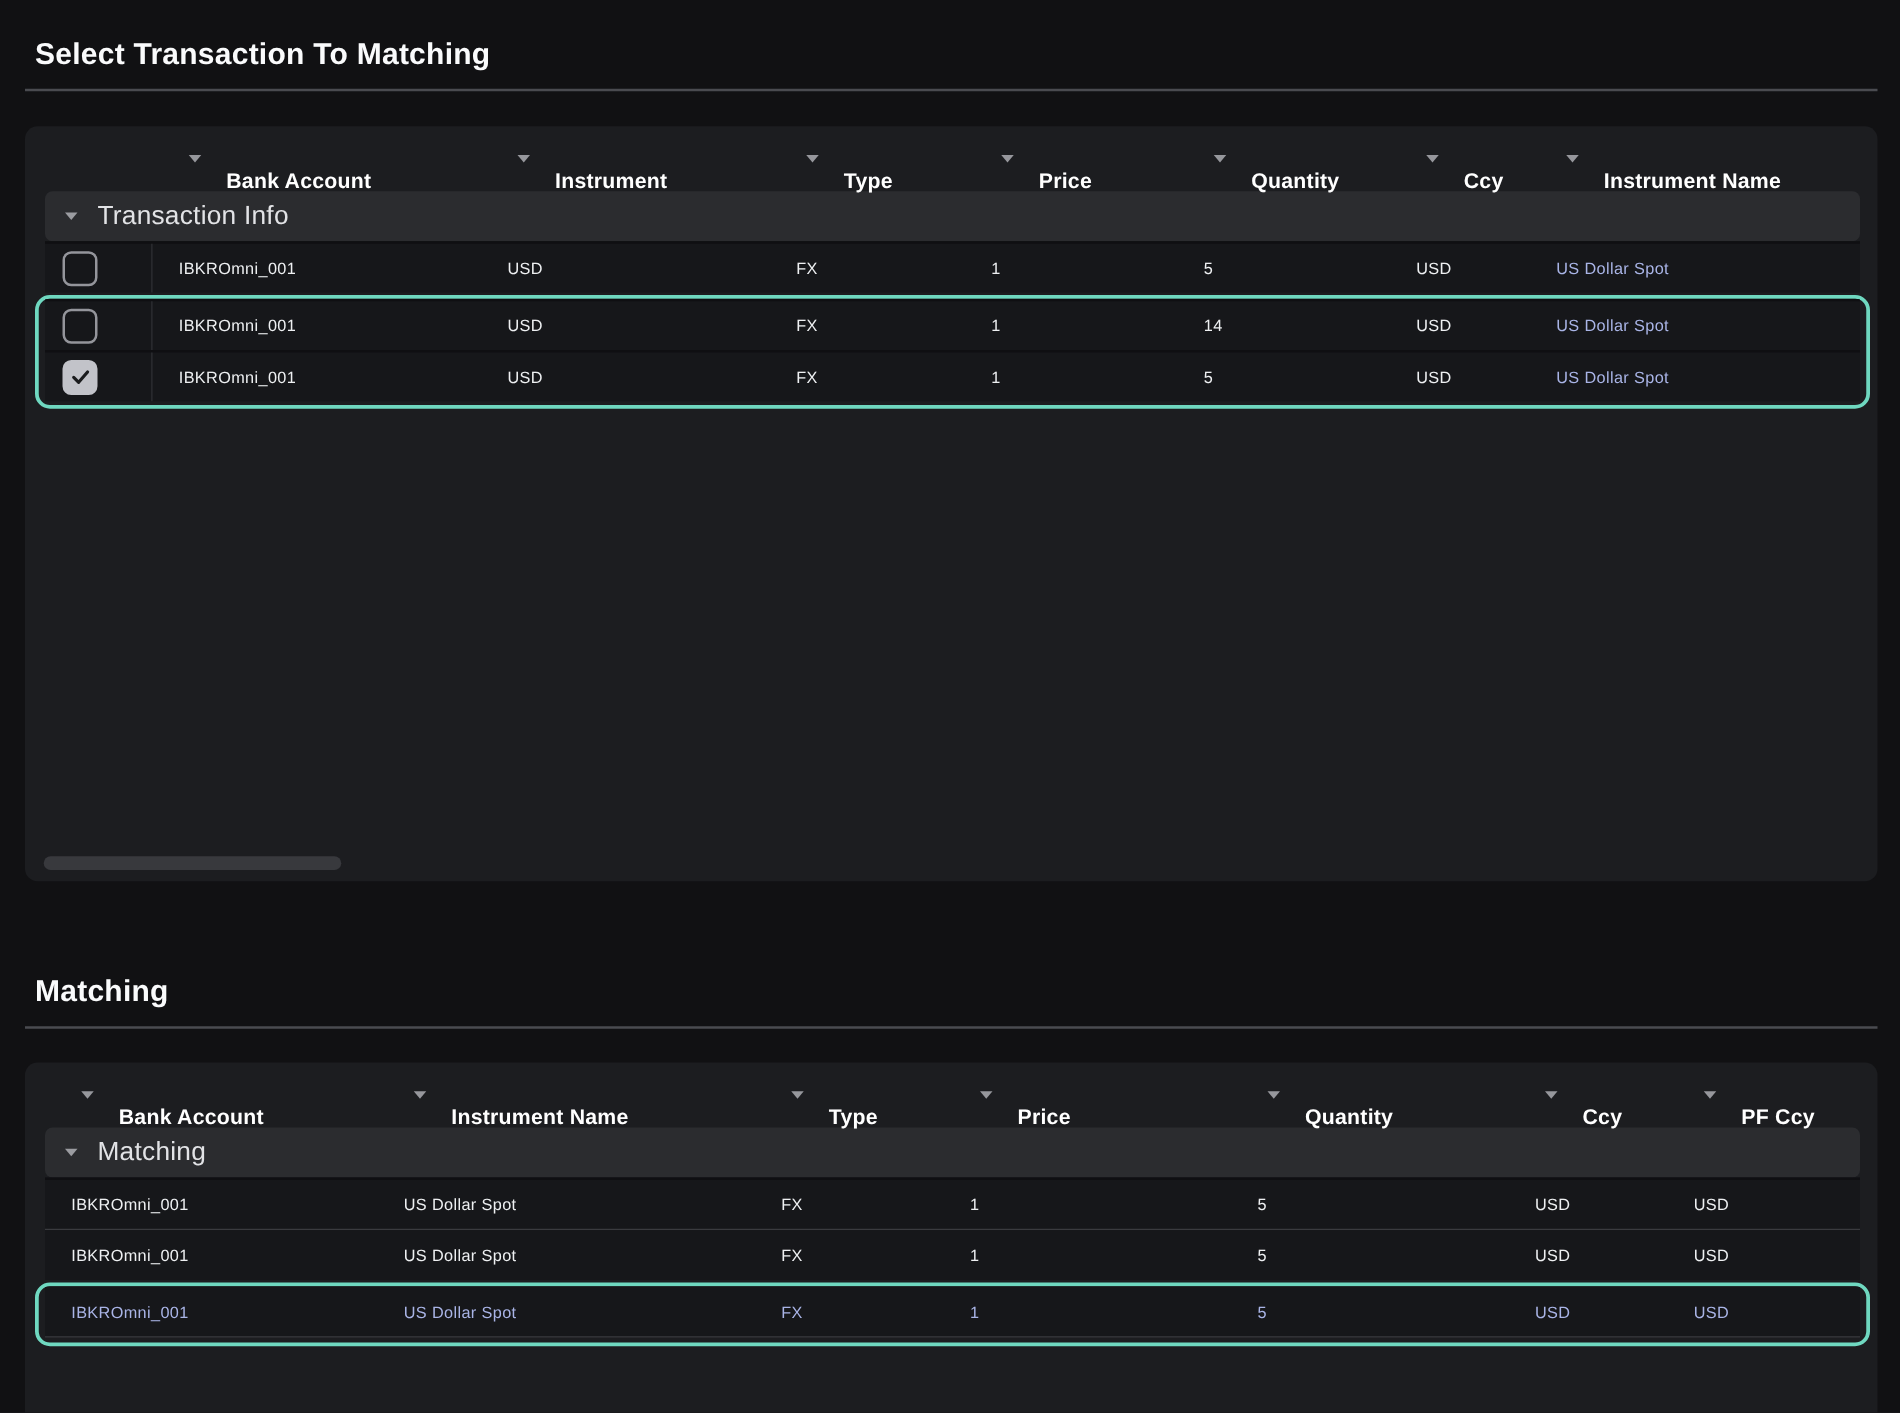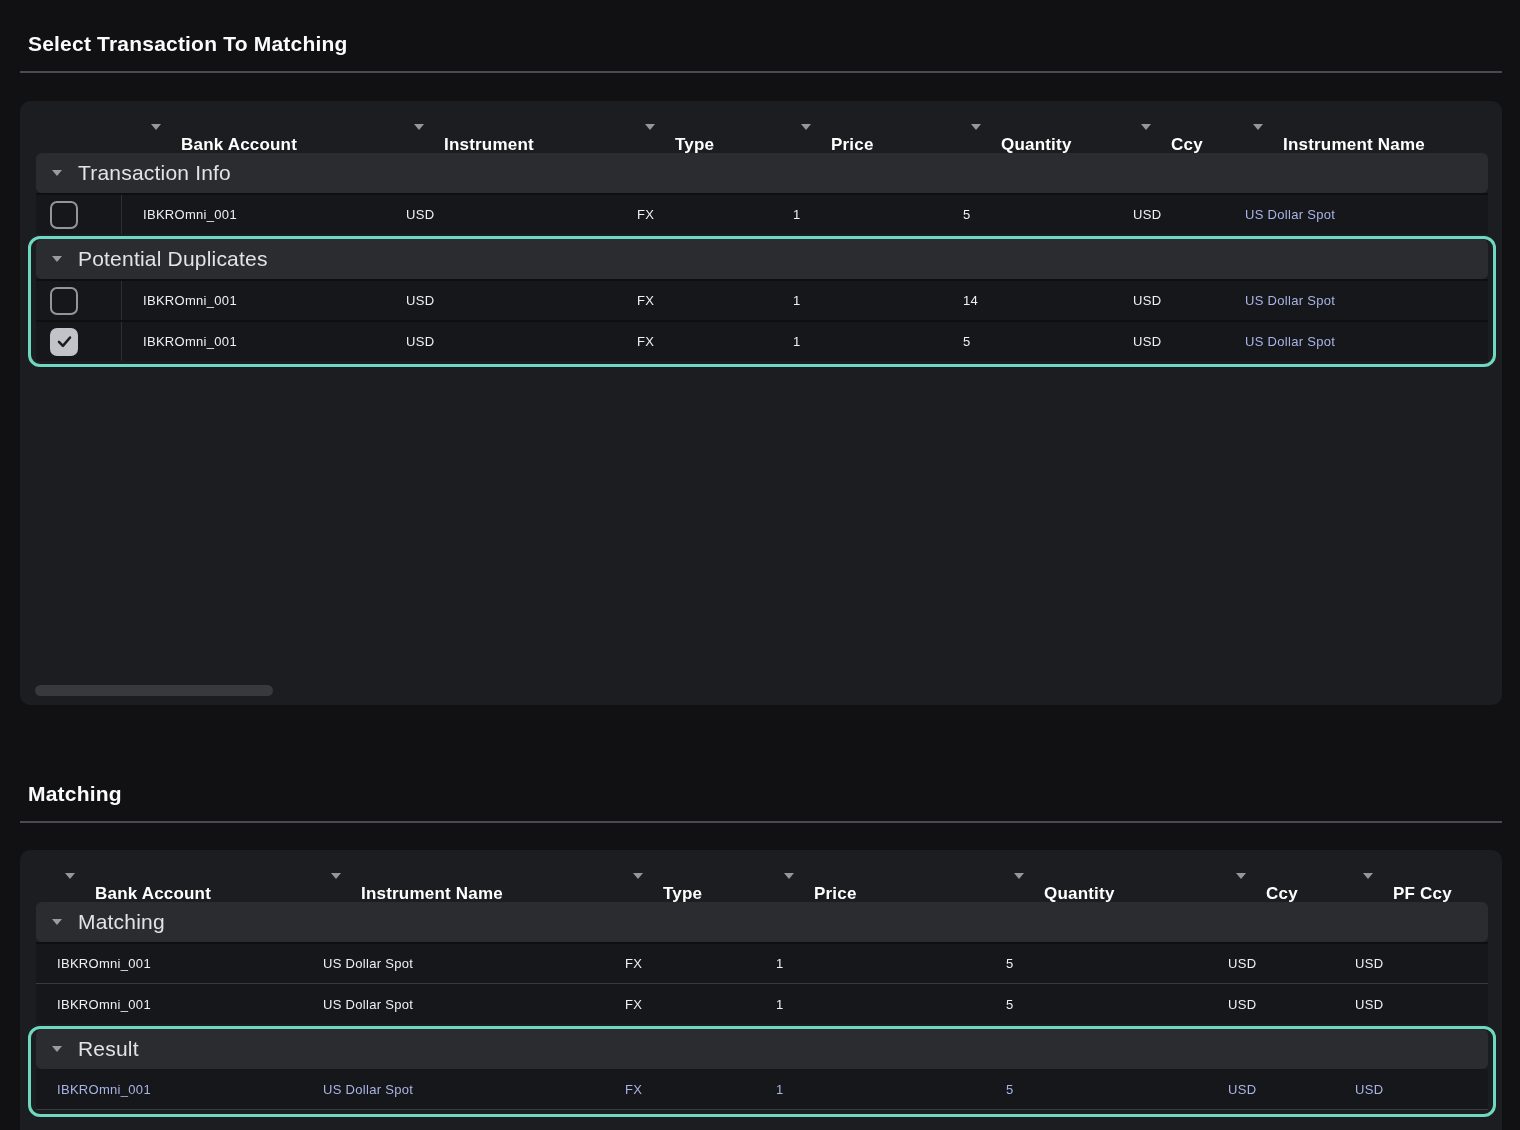--- a/index.html
+++ b/index.html
@@ -19,21 +19,21 @@
     --cb-fill:#c2c3c9;
   }
   *{margin:0;padding:0;box-sizing:border-box;}
   html,body{width:1520px;height:1130px;overflow:hidden;}
   body{
     background:var(--page);
     font-family:"Liberation Sans","DejaVu Sans",sans-serif;
     color:var(--text);
   }
   .section-title{
-    font-size:21px;font-weight:700;letter-spacing:.2px;color:#fafbfc;
+    font-size:24px;font-weight:700;letter-spacing:.2px;color:#fafbfc;
     line-height:26px;margin:0 20px 0 28px;
   }
   .t1{margin-top:31px;}
   .t2{margin-top:76px;}
   .divider{height:2px;background:var(--divider);margin:14px 18px 0 20px;}
   .panel{
     background:var(--panel);
     border-radius:10px;
     margin:28px 18px 0 20px;
     position:relative;
@@ -156,24 +156,20 @@
       <div class="cell">IBKROmni_001</div>
       <div class="cell">USD</div>
       <div class="cell">FX</div>
       <div class="cell">1</div>
       <div class="cell">5</div>
       <div class="cell">USD</div>
       <div class="cell link">US Dollar Spot</div>
     </div>
 
     <div class="hl">
-      <div class="band">
-        <span class="tri"></span>
-        <span class="band-label">Potential Duplicates</span>
-      </div>
       <div class="row grid1">
         <div class="cell cbcell">
           <span class="cb">
             
           </span>
         </div>
         <div class="cell">IBKROmni_001</div>
         <div class="cell">USD</div>
         <div class="cell">FX</div>
         <div class="cell">1</div>
@@ -258,24 +254,20 @@
       <div class="cell">IBKROmni_001</div>
       <div class="cell">US Dollar Spot</div>
       <div class="cell">FX</div>
       <div class="cell">1</div>
       <div class="cell">5</div>
       <div class="cell">USD</div>
       <div class="cell">USD</div>
     </div>
 
     <div class="hl result-box">
-      <div class="band">
-        <span class="tri"></span>
-        <span class="band-label">Result</span>
-      </div>
       <div class="row grid2 result-row">
         <div class="cell result-text">IBKROmni_001</div>
         <div class="cell result-text">US Dollar Spot</div>
         <div class="cell result-text">FX</div>
         <div class="cell result-text">1</div>
         <div class="cell result-text">5</div>
         <div class="cell result-text">USD</div>
         <div class="cell result-text">USD</div>
       </div>
     </div>

